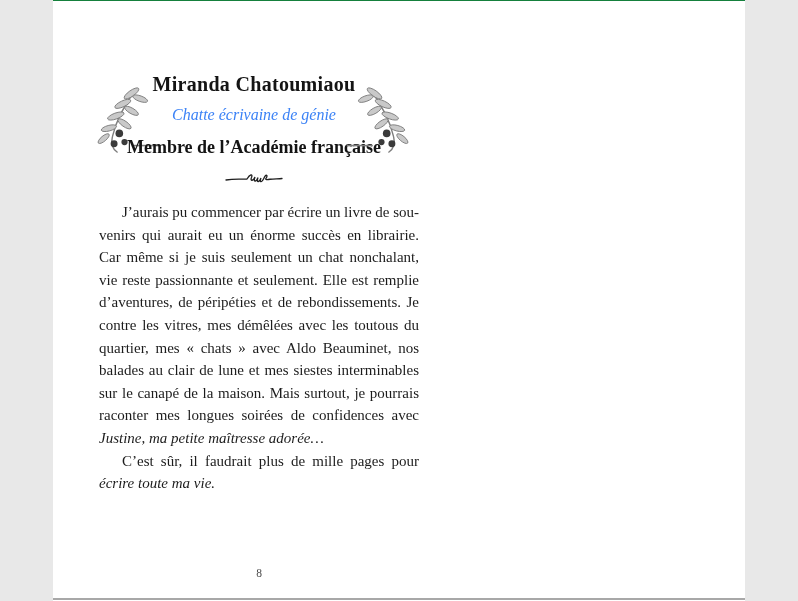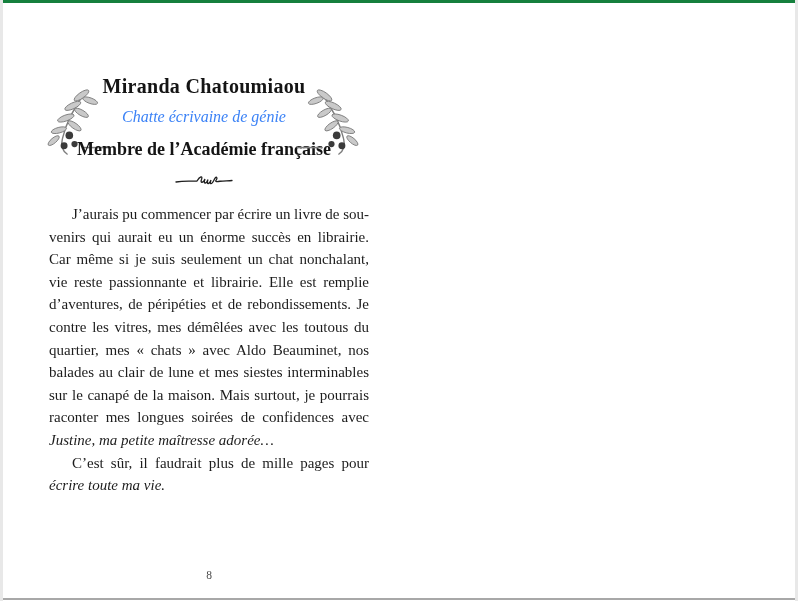--- a/index.html
+++ b/index.html
@@ -1,26 +1,26 @@
 <!DOCTYPE html>
 <html><head>
 <meta charset="utf-8">
 <style>
   * { margin: 0; padding: 0; box-sizing: border-box; }
   html, body { background: #e8e8e8; }
   .screen {
     position: relative;
-    width: 792px;
+    width: 692px;
     height: 601px;
     margin: 0 auto;
     background: #ffffff;
     overflow: hidden;
     font-family: "Liberation Serif", serif;
     color: #1c1c1c;
-    border-top: 3px solid #15803d;
+    border-top: 1px solid #15803d;
   }
   .bottom-rule {
     position: absolute;
     left: 0; right: 0;
     bottom: 1px;
     height: 2px;
     background: #a8a8a8;
   }
   .page { position: absolute; top: 0; height: 601px; }
   .page-left  { left: 0; width: 410px; }
@@ -147,21 +147,21 @@
         <path d="M4 15 C 22 12, 34 14, 46 13 C 52 3, 58 2, 55 10 C 52 17, 58 18, 62 9
                  C 58 19, 64 20, 68 10 C 64 20, 70 21, 74 11 C 70 21, 76 21, 81 9
                  C 85 2, 88 6, 84 12 C 82 14.5, 86 14.5, 92 13.5 C 102 12.5, 110 13, 116 12" stroke="#1f1f1f" stroke-width="2.6" fill="none" stroke-linecap="round"></path>
       </svg>
     </div>
 
     <div class="body-col body-left" id="left-body">
         <div class="line indent">J’aurais pu commencer par écrire un livre de sou-</div>
         <div class="line">venirs qui aurait eu un énorme succès en librairie.</div>
         <div class="line">Car même si je suis seulement un chat nonchalant,</div>
-        <div class="line">vie reste passionnante et librairie. Elle est remplie</div>
+        <div class="line">vie reste passionnante et seulement. Elle est remplie</div>
         <div class="line">d’aventures, de péripéties et de rebondissements. Je</div>
         <div class="line">contre les vitres, mes démêlées avec les toutous du</div>
         <div class="line">quartier, mes «&nbsp;chats&nbsp;» avec Aldo Beauminet, nos</div>
         <div class="line">balades au clair de lune et mes siestes interminables</div>
         <div class="line">sur le canapé de la maison. Mais surtout, je pourrais</div>
         <div class="line">raconter mes longues soirées de confidences avec</div>
         <div class="line endline">Justine, ma petite maîtresse adorée…</div>
         <div class="line indent">C’est sûr, il faudrait plus de mille pages pour</div>
         <div class="line endline">écrire toute ma vie.</div>
       </div>

